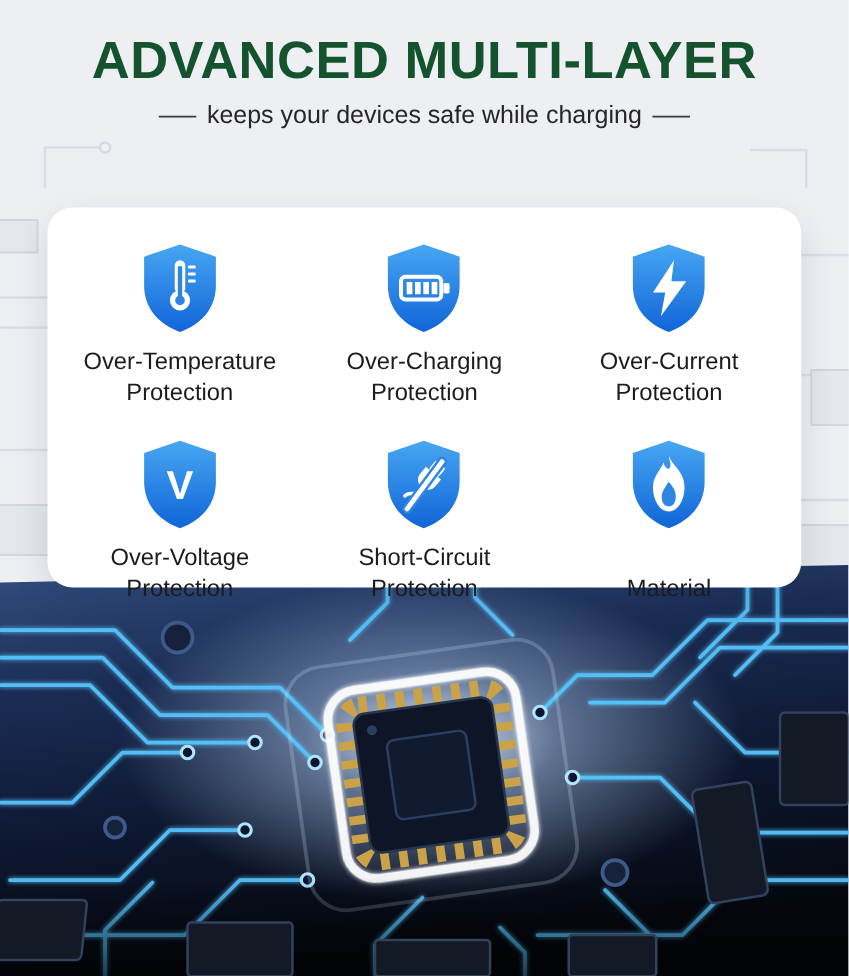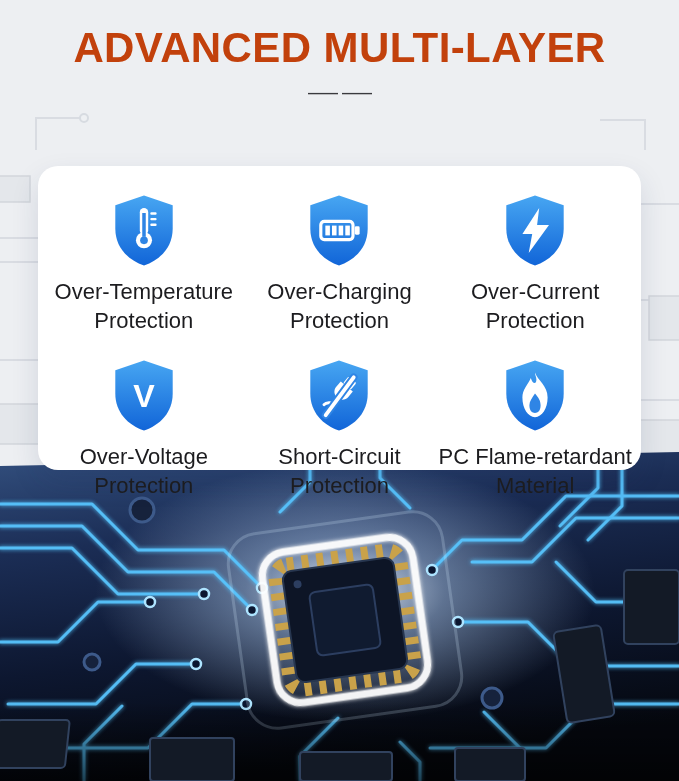--- a/index.html
+++ b/index.html
@@ -3,35 +3,35 @@
 <meta charset="utf-8">
 <style>
   html,body{margin:0;padding:0;}
   .page{
     width:679px;height:781px;position:relative;overflow:hidden;
     background:#edeff2;
     font-family:"Liberation Sans","DejaVu Sans",sans-serif;
   }
   .bg-pattern{position:absolute;top:0;left:0;z-index:0;}
   .header{position:relative;z-index:2;text-align:center;padding-top:24px;}
-  .title{margin:0;font-size:42px;font-weight:700;line-height:1.12;letter-spacing:.4px;color:#c2410c;}
+  .title{margin:0;font-size:42px;font-weight:700;line-height:1.12;letter-spacing:.4px;color:#14532d;}
   .title span{display:block;}
   .subtitle-row{margin-top:10px;display:flex;justify-content:center;align-items:center;gap:14px;
     font-size:20px;font-weight:500;color:#26262a;}
   .dash{display:inline-block;transform:scaleX(1.5);color:#3a3a3e;font-weight:400;}
   .card{
     position:absolute;left:38px;right:38px;top:166px;height:304px;box-sizing:border-box;
     background:#ffffff;border-radius:20px;z-index:3;
     box-shadow:0 12px 28px rgba(30,50,90,.13);
     padding:26px 8px 0;
   }
   .grid{display:grid;grid-template-columns:repeat(3,1fr);row-gap:22px;}
   .p-item{display:flex;flex-direction:column;align-items:center;}
   .shield{width:70px;height:77px;margin-bottom:8px;}
-  .p-label{font-size:22px;color:#1c1c1f;text-align:center;line-height:1.32;font-weight:500;}
+  .p-label{font-size:19px;color:#1c1c1f;text-align:center;line-height:1.32;font-weight:500;}
   .board{
     position:absolute;left:0;top:452px;width:679px;height:329px;z-index:1;
     clip-path:polygon(0 14px,100% 0,100% 100%,0 100%);
   }
   .board-svg{display:block;width:100%;height:100%;}
 </style>
 </head>
 <body>
 
 <div class="page">
@@ -70,20 +70,21 @@
       <rect x="625" y="420" width="58" height="34"></rect>
     </g>
   </svg>
 
   <div class="header">
     <h1 class="title">
       <span>ADVANCED MULTI-LAYER</span>
     </h1>
     <div class="subtitle-row">
       <span class="dash">—</span>
+      <span>keeps your devices safe while charging</span>
       <span class="dash">—</span>
     </div>
   </div>
 
   <div class="card">
     <div class="grid">
 
       <div class="p-item">
         <svg class="shield" viewBox="0 0 100 110">
           <use href="#shieldShape"></use>
@@ -157,21 +158,21 @@
         </div>
       </div>
 
       <div class="p-item">
         <svg class="shield" viewBox="0 0 100 110">
           <use href="#shieldShape"></use>
           <path d="M50 22 C54 34 68 40 68 58 C68 74 60 86 50 86 C40 86 32 74 32 58 C32 46 40 40 44 30 C46 38 52 40 52 32 C52 28 50 26 50 22 Z" fill="#fff"></path>
           <path d="M50 52 C55 58 58 62 58 69 C58 77 54 80 50 80 C46 80 42 77 42 69 C42 63 46 58 50 52 Z" fill="#2f85e5"></path>
         </svg>
         <div class="p-label">
-          <span>PC Flame-retardant</span><br>
+          <br>
           <span>Material</span>
         </div>
       </div>
 
     </div>
   </div>
 
   <div class="board">
     <svg class="board-svg" viewBox="0 0 679 329" preserveAspectRatio="none">
       <defs>

